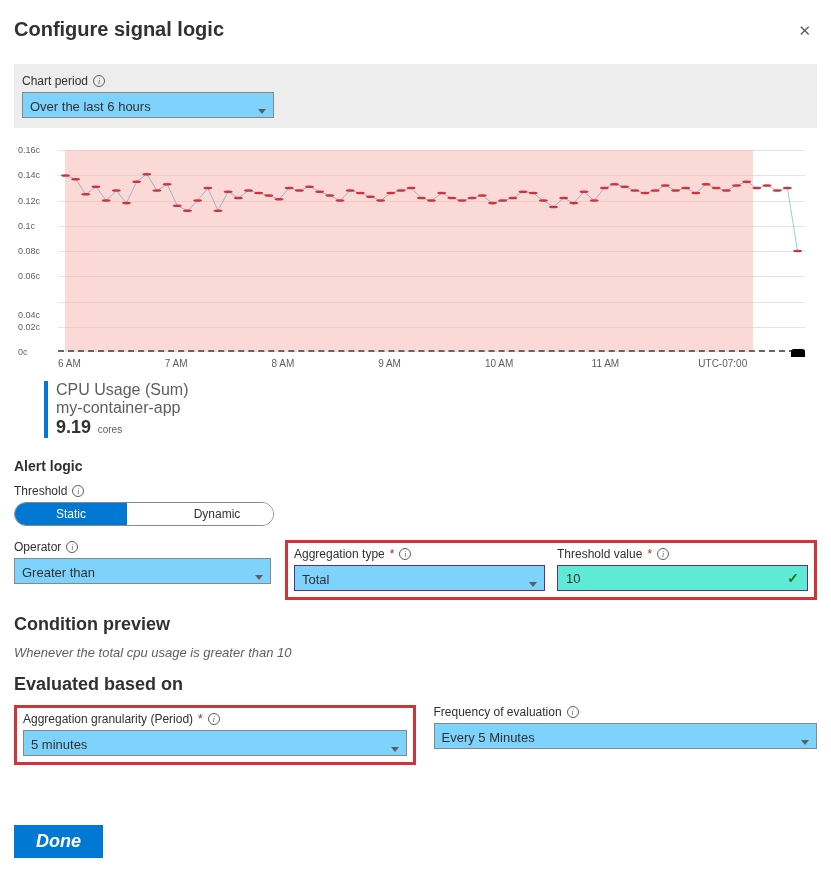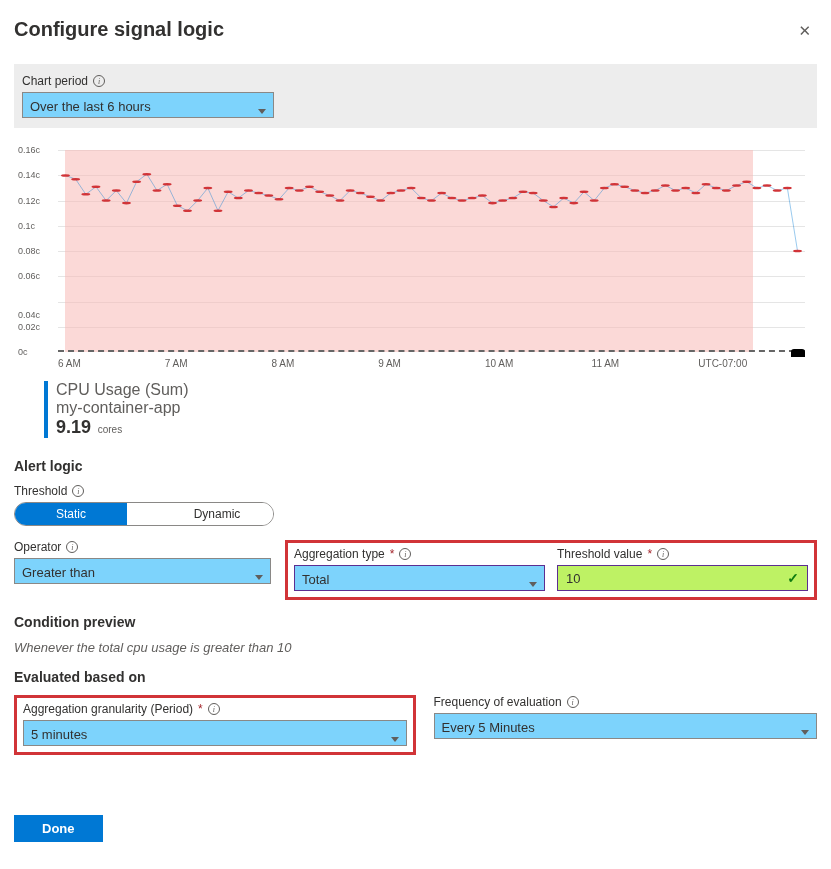--- a/index.html
+++ b/index.html
@@ -35,21 +35,21 @@
   }
   .select {
     background:#7dd3fc; border:1px solid #8a8886;
     padding:3px 7px; font-size:13px; display:flex;
     justify-content:space-between; align-items:flex-end; cursor:pointer;
     height:26px;
   }
   .chev { width:0; height:0; border-left:4px solid transparent;
     border-right:4px solid transparent; border-top:5px solid #605e5c;}
   .select.purple { border-color:#5c2e91; }
-  .input-like { background:#bef264; border:1px solid #5c2e91; height:26px;
+  .input-like { background:#5eead4; border:1px solid #5c2e91; height:26px;
     padding:3px 8px; display:flex; justify-content:space-between; align-items:center;}
   .check-icon { color:#107c10; font-weight:bold; font-size:14px;}
 
   
   .chart-wrap { position:relative; padding:8px 4px 4px 4px; }
   .chart-area {
     position:relative; height:210px; margin-left:40px; margin-right:8px;
   }
   .chart-fill {
     position:absolute; top:4px; bottom:4px; left:7px; right:52px;
@@ -63,21 +63,21 @@
   .tz { font-size:10px; color:#605e5c; }
   svg.plot { position:absolute; inset:0; width:100%; height:100%; }
 
   .metric-card { display:flex; align-items:stretch; gap:8px; margin:8px 0 20px 30px;}
   .metric-bar { width:4px; background:#0078d4; }
   .metric-name { font-size:16px; color:#605e5c; }
   .metric-val { font-size:18px; font-weight:600; display:inline; }
   .metric-unit { font-size:10px; color:#605e5c; margin-left:3px;}
 
   .section-head { font-size:14px; font-weight:600; margin:14px 0 10px 0; }
-  .subhead { font-size:14px; font-weight:600; margin:14px 0 10px 0; }
+  .subhead { font-size:18px; font-weight:600; margin:14px 0 10px 0; }
 
   .pill-group {
     display:inline-flex; border:1px solid #8a8886; border-radius:14px;
     overflow:hidden; height:24px; width:260px;
   }
   .pill { flex:1; text-align:center; font-size:12px; line-height:22px; cursor:pointer; }
   .pill.active { background:#0078d4; color:#fff; }
   .pill:not(.active) { background:#fff;margin-left:34px; }
 
   .row3 { display:flex; gap:14px; margin-top:14px; }
@@ -88,22 +88,22 @@
   .two-col-box { display:flex; gap:12px; }
   .two-col-box > div { flex:1; }
 
   .preview-text { font-style:italic; color:#605e5c; margin-top:8px;}
 
   .row2 { display:flex; gap:18px; margin-top:6px;}
   .row2 > div { flex:1; }
 
   .footer { margin-top:60px; }
   .primary-btn {
-    background:#0078d4; color:#fff; border:none; padding:6px 28px;
-    font-size:13px; font-weight:600; cursor:pointer;
+    background:#0078d4; color:#fff; border:none; padding:6px 22px;
+    font-size:18px; font-weight:600; cursor:pointer;font-style:italic;
   }
 </style>
 </head>
 <body>
 
 
 
 <div class="header">
   <h1>Configure signal logic</h1>
   <div class="close-x">✕</div>

